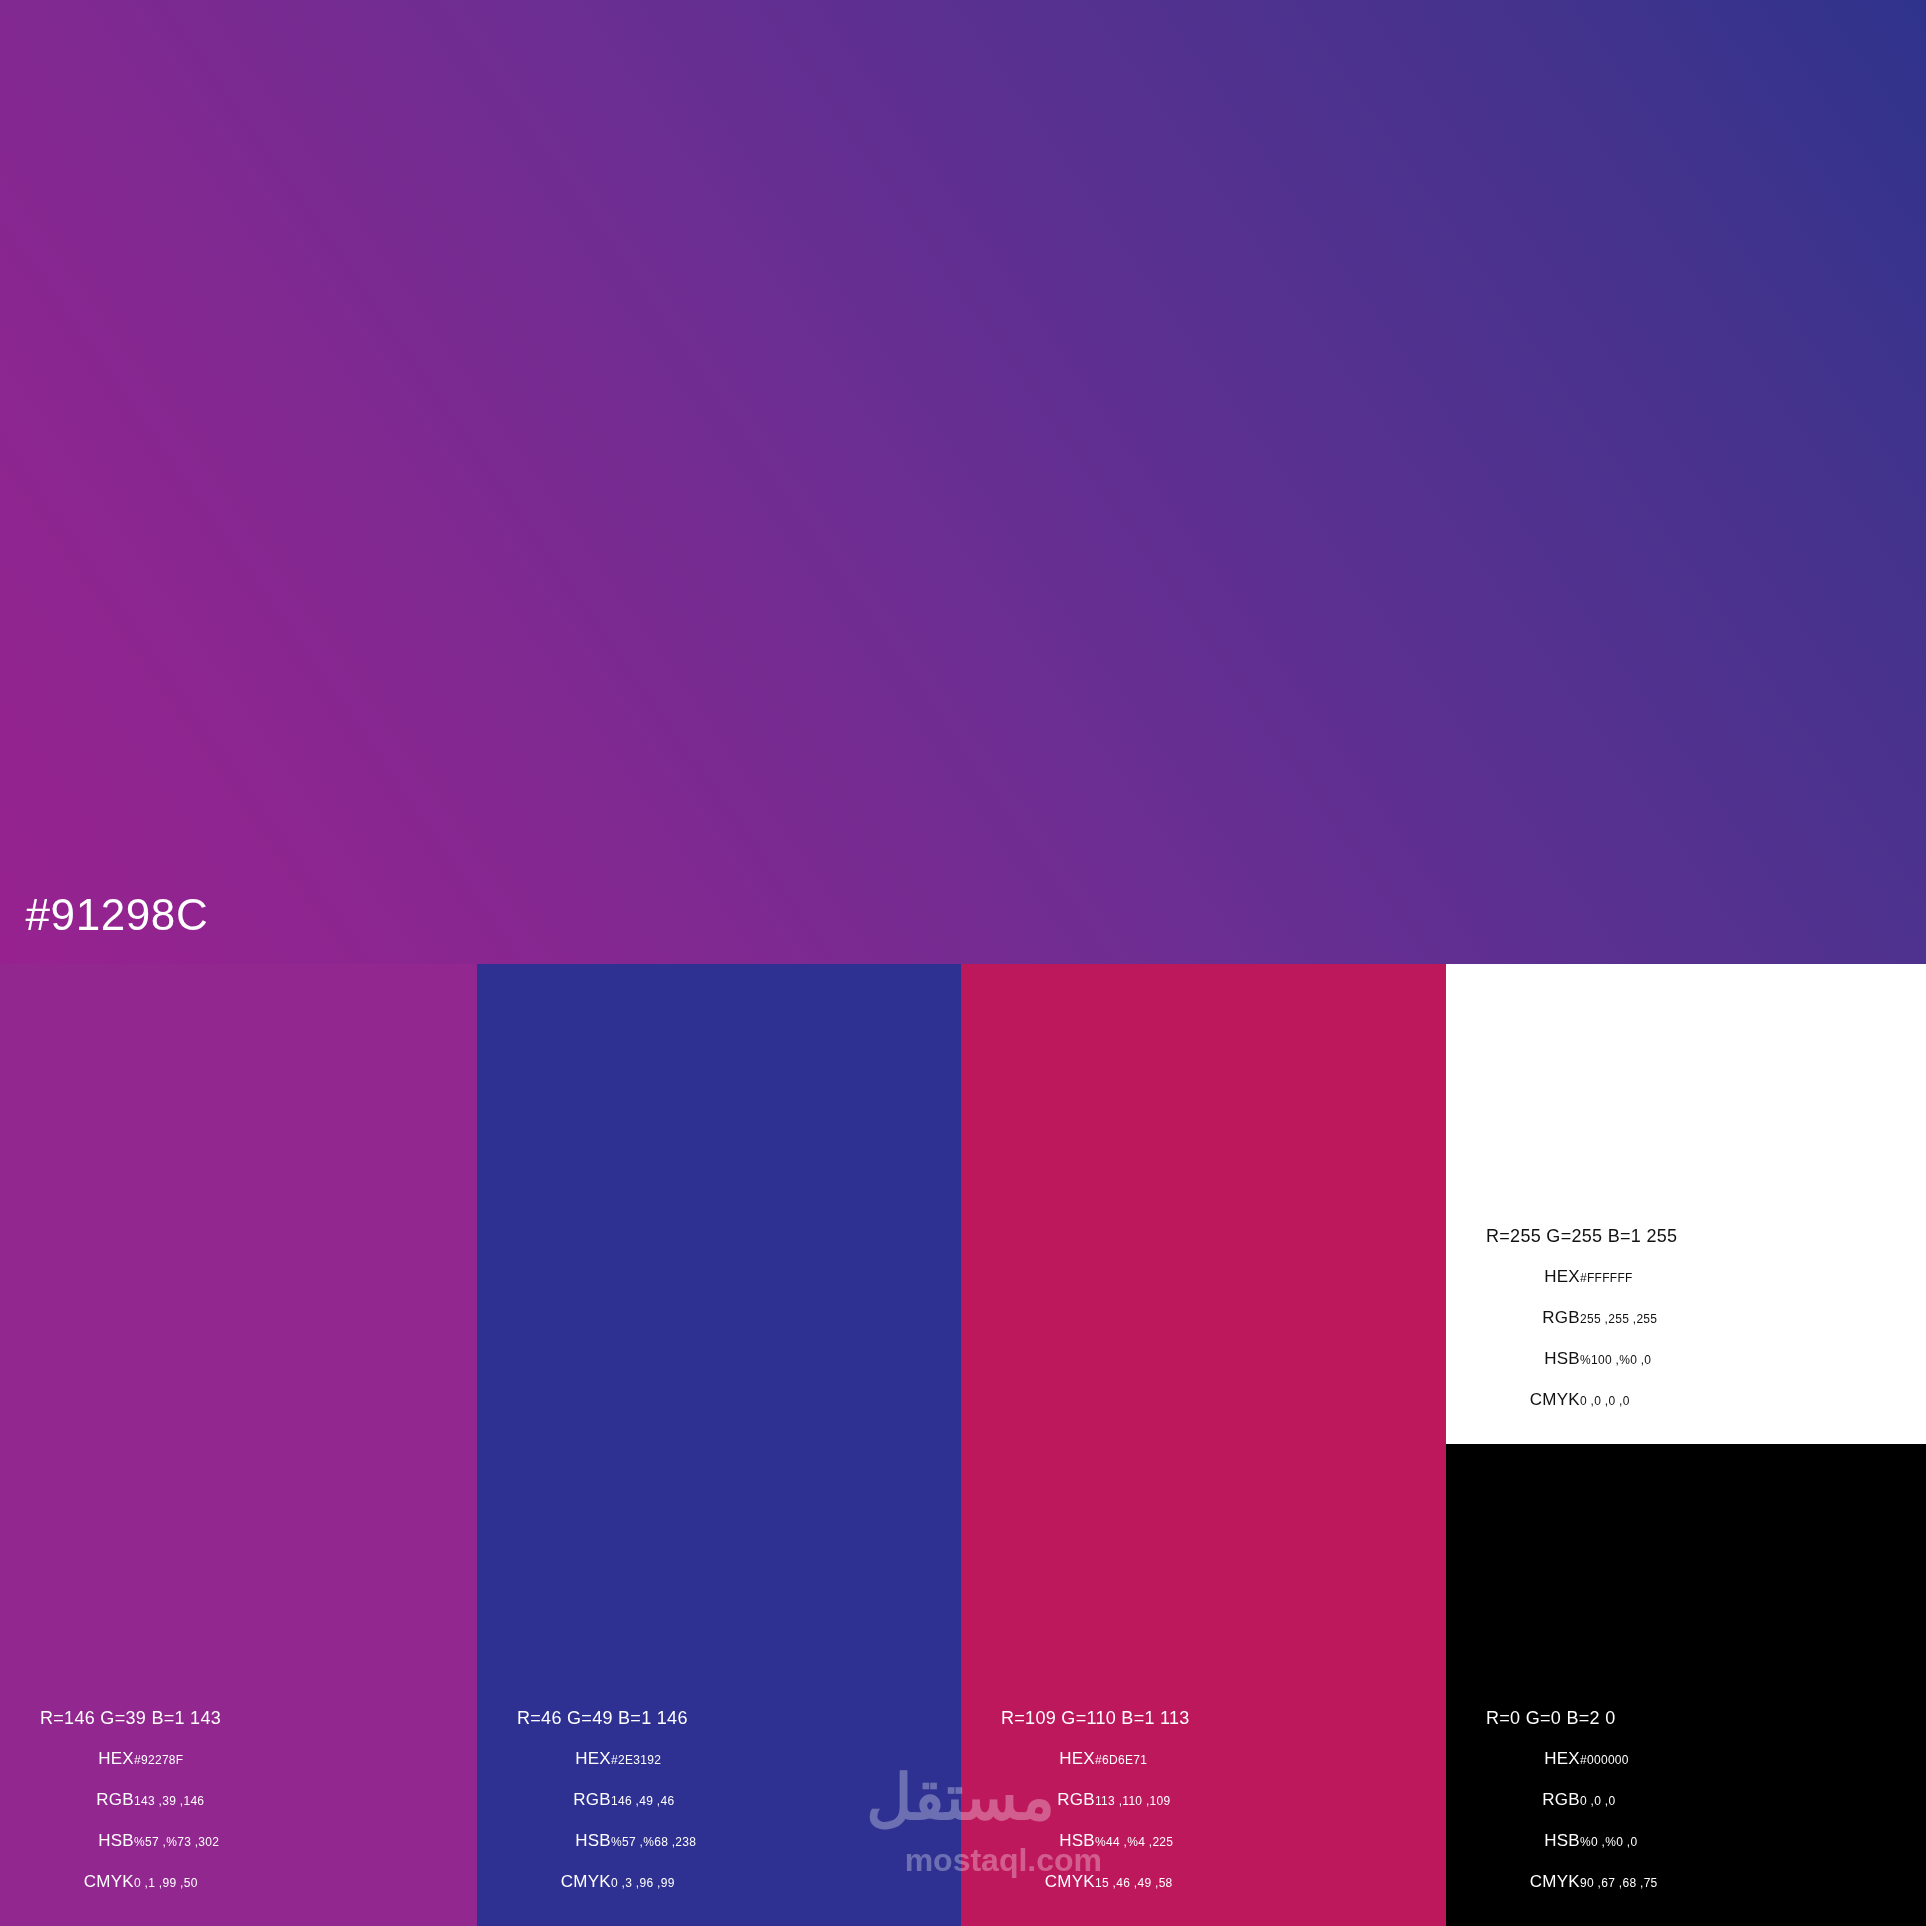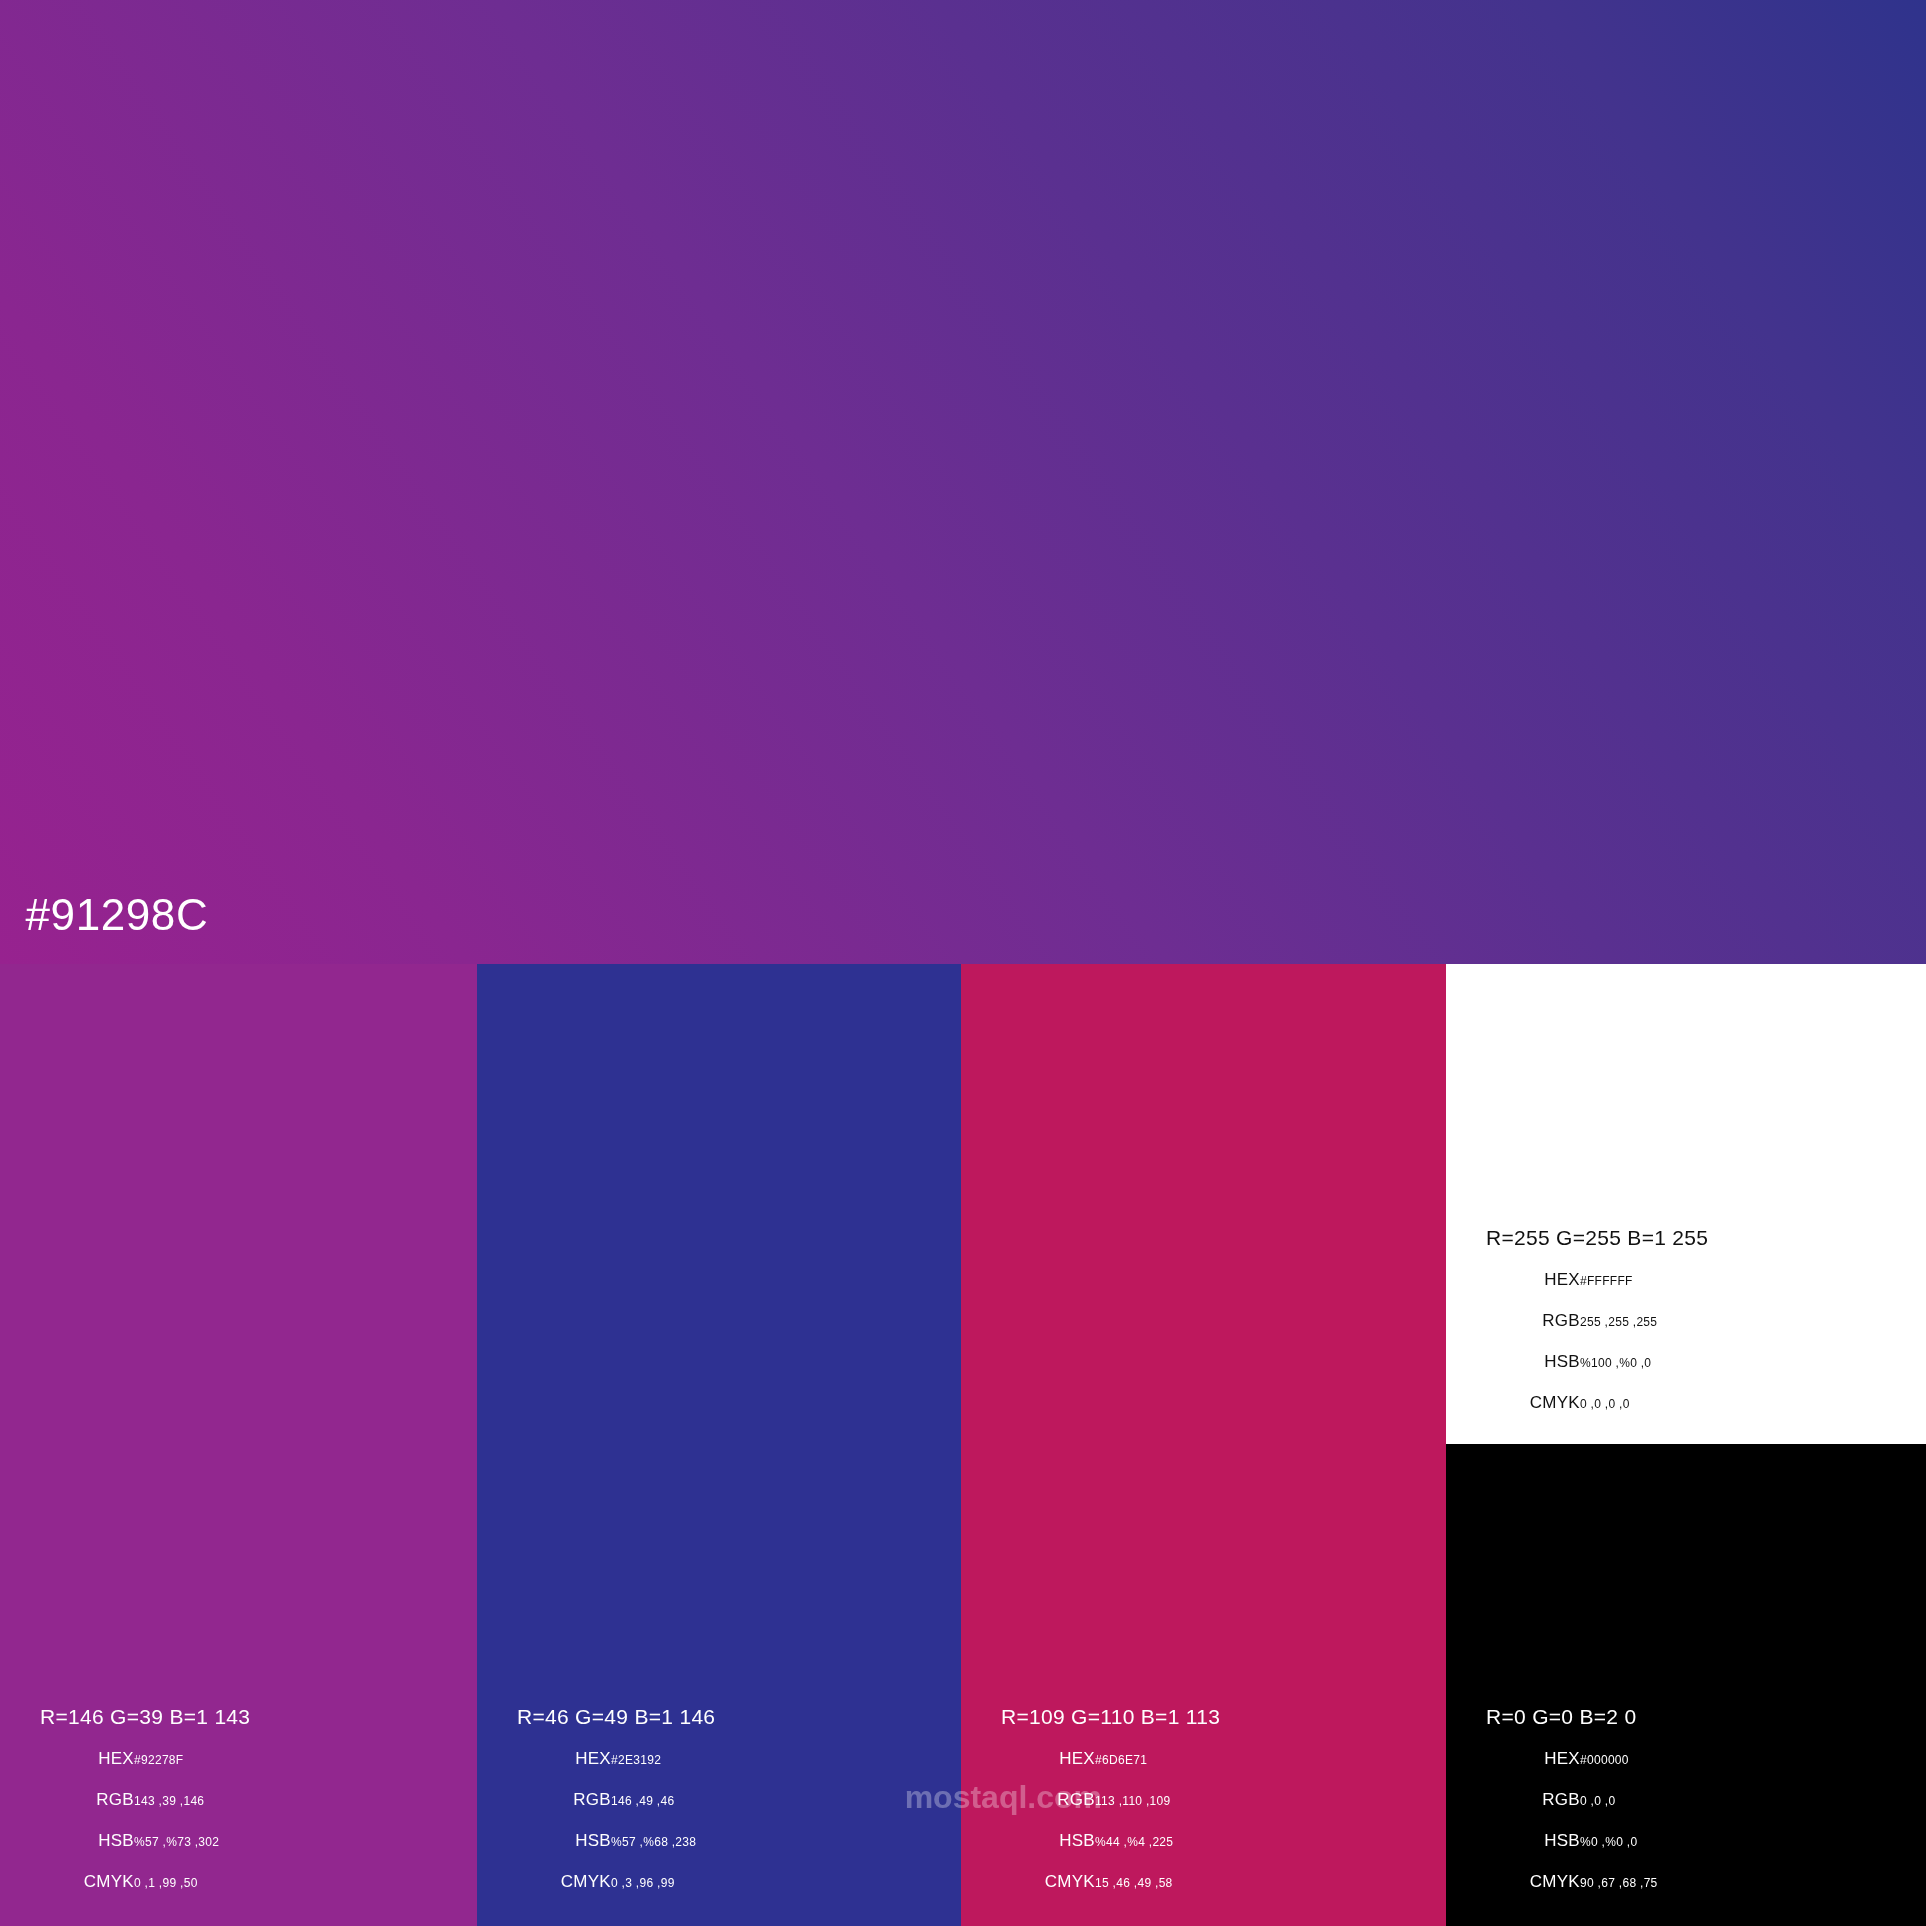--- a/index.html
+++ b/index.html
@@ -84,21 +84,21 @@
     position: absolute;
     left: 40px;
     width: 419px;
     font-weight: 300;
     letter-spacing: 0.3px;
   }
   .data-block.at-bottom { bottom: 12.5px; }
   .data-block.at-mid    { top: 263px; }
 
   .rgb-header {
-    font-size: 21px;
+    font-size: 18px;
     line-height: 1;
     margin-bottom: 22.6px;
     white-space: nowrap;
   }
   .data-row {
     display: flex;
     align-items: baseline;
     height: 41px;
     white-space: nowrap;
   }
@@ -266,17 +266,18 @@
             <span class="data-label">CMYK</span>
             <span class="data-value">90 ,67 ,68 ,75</span>
           </div>
         </div>
       </div>
 
     </div>
   </div>
 
   <div id="watermark">
+    <span class="wm-arabic">مستقل</span>
     <span class="wm-domain">mostaql.com</span>
   </div>
 
 </div>
 
 
 </body></html>

